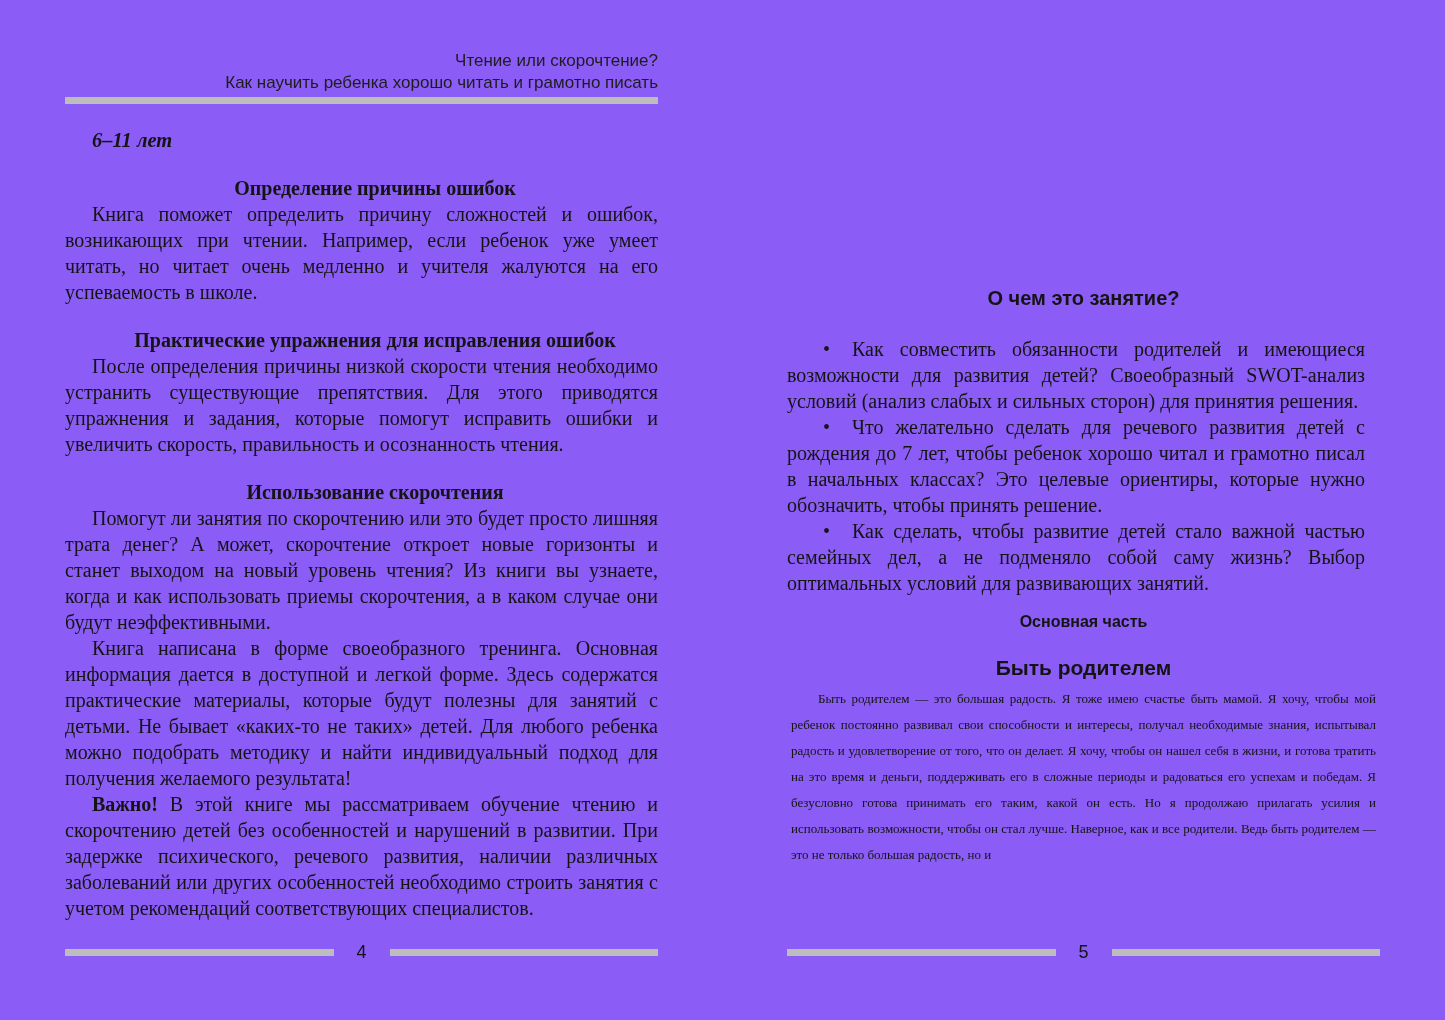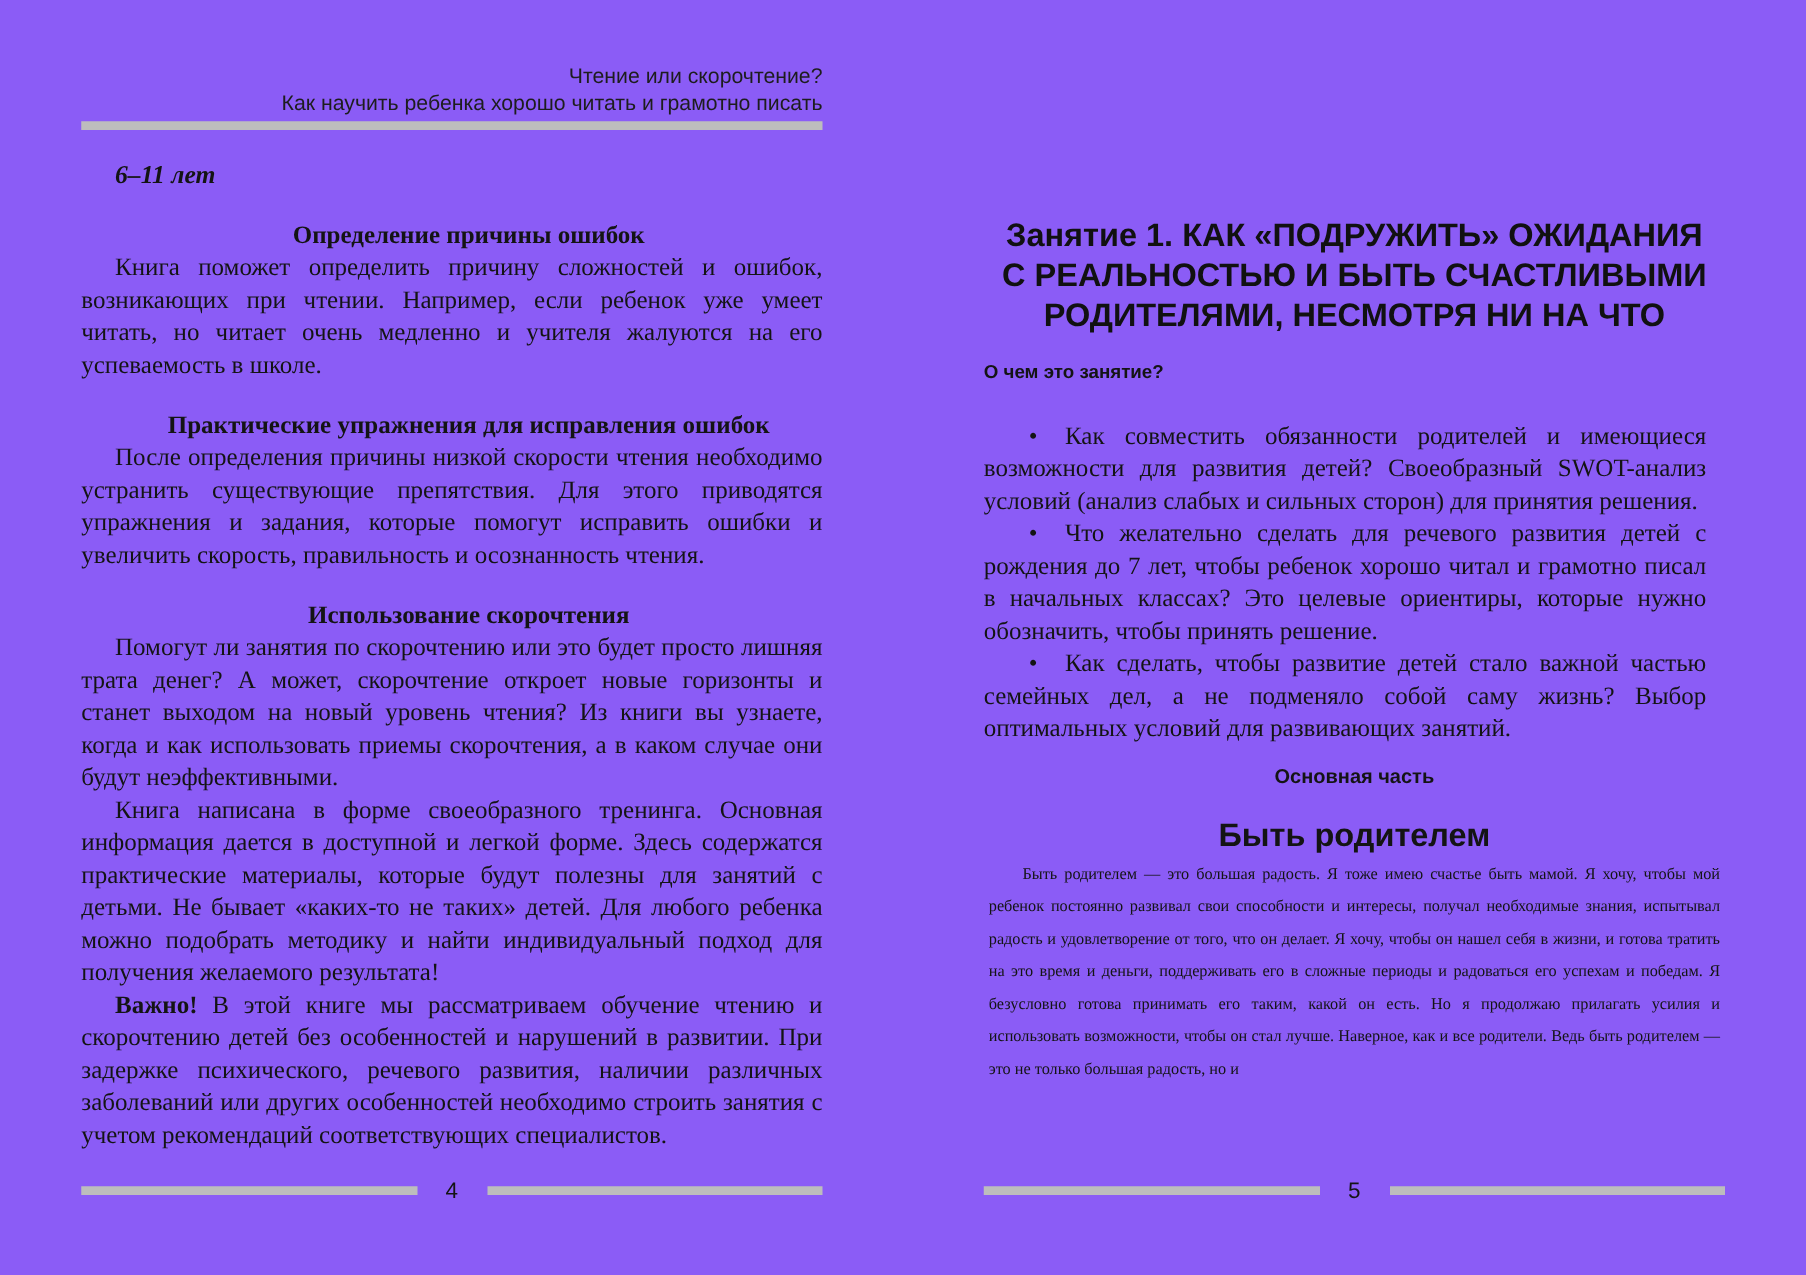--- a/index.html
+++ b/index.html
@@ -32,36 +32,36 @@
     width:56px;text-align:center;font-family:"Liberation Sans",sans-serif;
     font-size:18px;color:#141414;
   }
 
   
   .chapter-title{
     position:absolute;top:172px;left:0;right:0;text-align:center;
     font-family:"Liberation Sans",sans-serif;font-weight:bold;font-size:26px;line-height:32px;color:#111;
   }
   .subtitle{
-    position:absolute;top:285px;left:0;right:0;text-align:left;
-    font-family:"Liberation Sans",sans-serif;font-weight:bold;font-size:15px;line-height:26px;
+    position:absolute;top:285px;left:0;right:0;text-align:center;
+    font-family:"Liberation Sans",sans-serif;font-weight:bold;font-size:20px;line-height:26px;
   }
   ul.bullets{
     position:absolute;top:336px;left:0;right:15px;margin:0;padding:0;list-style:none;
     font-size:20px;line-height:26px;text-align:justify;
   }
   ul.bullets li{text-indent:36px;margin:0;}
   ul.bullets li::before{content:"\2022";margin-right:22px;}
   .heading-main{
     position:absolute;top:608px;left:0;right:0;text-align:center;
     font-family:"Liberation Sans",sans-serif;font-weight:bold;font-size:16px;line-height:28px;
   }
   .heading-sub{
     position:absolute;top:656px;left:0;right:0;text-align:center;
-    font-family:"Liberation Sans",sans-serif;font-weight:bold;font-size:26px;line-height:24px;
+    font-family:"Liberation Sans",sans-serif;font-weight:bold;font-size:21px;line-height:24px;
   }
   .body-text{
     position:absolute;top:682px;left:0;right:0;margin:4px;
     font-size:13px;line-height:26px;text-align:justify;text-indent:27px;
   }
 </style>
 </head>
 <body>
 
 <div class="canvas">
@@ -92,25 +92,20 @@
 
     <div class="footer">
       <div class="rule"></div>
       <div class="pagenum">4</div>
       <div class="rule"></div>
     </div>
   </div>
 
   <div class="page" id="page-right">
 
-    <div class="chapter-title">
-      <div>Занятие 1. КАК «ПОДРУЖИТЬ» ОЖИДАНИЯ</div>
-      <div>С РЕАЛЬНОСТЬЮ И БЫТЬ СЧАСТЛИВЫМИ</div>
-      <div>РОДИТЕЛЯМИ, НЕСМОТРЯ НИ НА ЧТО</div>
-    </div>
 
     <div class="subtitle">О чем это занятие?</div>
 
     <ul class="bullets">
       <li>Как совместить обязанности родителей и имеющиеся возможности для развития детей? Своеобразный SWOT-анализ условий (анализ слабых и сильных сторон) для принятия решения.</li>
       <li>Что желательно сделать для речевого развития детей с рождения до 7 лет, чтобы ребенок хорошо читал и грамотно писал в начальных классах? Это целевые ориентиры, которые нужно обозначить, чтобы принять решение.</li>
       <li>Как сделать, чтобы развитие детей стало важной частью семейных дел, а не подменяло собой саму жизнь? Выбор оптимальных условий для развивающих занятий.</li>
     </ul>
 
     <div class="heading-main">Основная часть</div>

